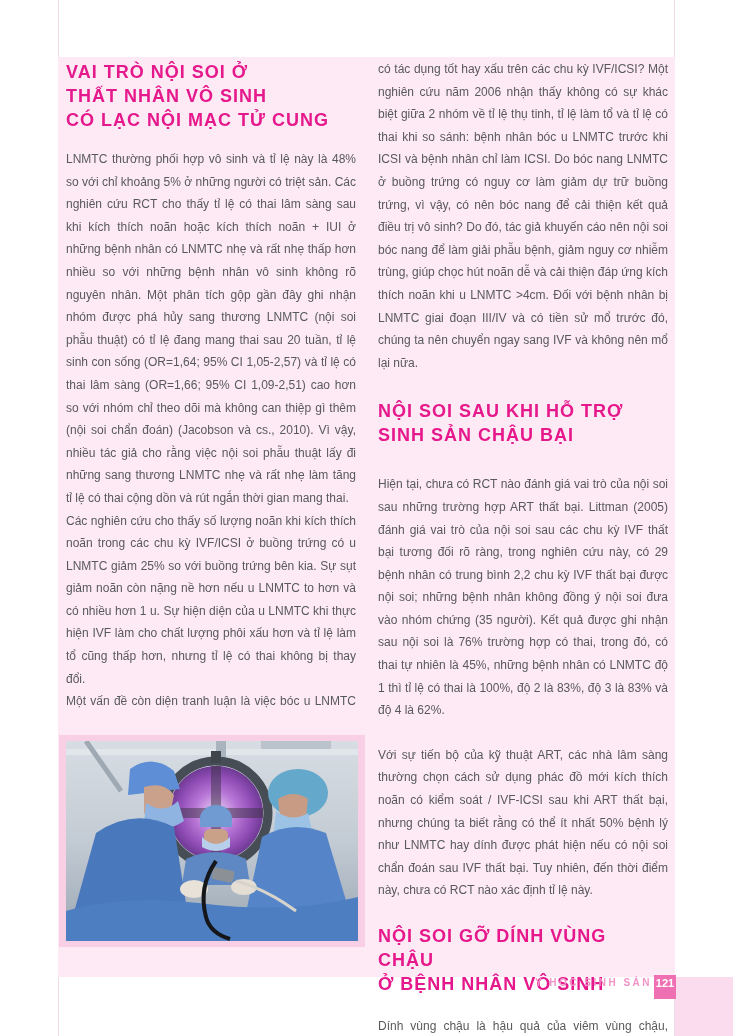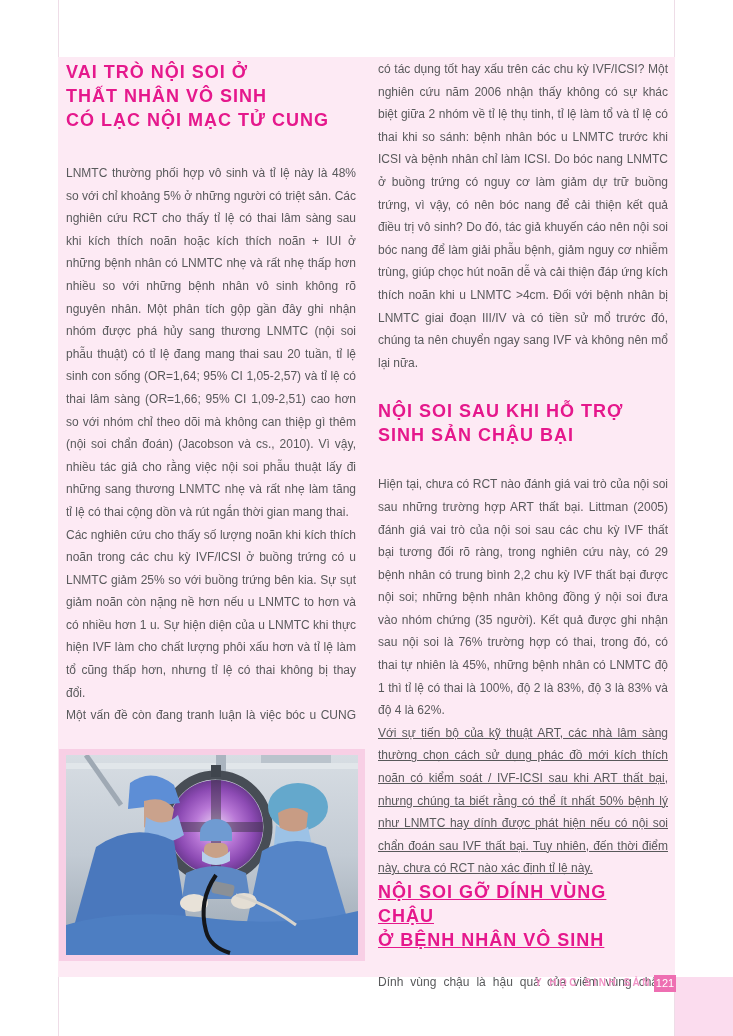--- a/index.html
+++ b/index.html
@@ -41,64 +41,64 @@
   .col.right{left:378px;top:58px;}
   .heading{
     color:var(--accent);
     font-weight:bold;
     font-size:18px;line-height:24px;
     letter-spacing:1px;
     white-space:pre-line;
   }
   .para{text-align:justify;}
   .para.stretch{text-align-last:justify;}
-  .col.left .para:first-of-type{margin-top:30px;}
+  .col.left .para:first-of-type{margin-top:16px;}
   .mt24{}
   .mt26{margin-top:26px;}
   .mt25{margin-top:25px;}
-  .mt22{text-decoration:underline;}
+  .mt22{margin-top:22px;}
   .mt19{margin-top:19px;}
   .photo-mat{
     margin-top:22px;margin-left:-7px;
     width:306px;height:212px;
     background:var(--mat-bg);
     position:relative;
   }
   .photo{
     position:absolute;left:7px;top:6px;right:7px;bottom:6px;
     box-shadow:inset 0 0 24px rgba(40,20,50,.35);
     overflow:hidden;
   }
   .photo svg{display:block;width:100%;height:100%;}
   .footer-brand{
     position:absolute;right:81px;top:977px;
     color:var(--brand-pink);
     font-size:10px;font-weight:bold;letter-spacing:2.5px;
   }
   .page-badge{
-    position:absolute;left:654px;top:975px;width:22px;height:17px;
+    position:absolute;left:654px;top:975px;width:22px;height:24px;
     background:var(--badge-bg);color:#ffffff;
-    font-size:11px;font-weight:normal;line-height:17px;text-align:center;
+    font-size:11px;font-weight:bold;line-height:17px;text-align:center;
   }
 </style>
 </head>
 <body>
 
 <div class="hairline left"></div>
 <div class="hairline right"></div>
 <div class="panel"></div>
 <div class="corner-block"></div>
 
 <div class="col left">
   <div class="heading">VAI TRÒ NỘI SOI Ở
 THẤT NHÂN VÔ SINH
 CÓ LẠC NỘI MẠC TỬ CUNG</div>
   <p class="para">LNMTC thường phối hợp vô sinh và tỉ lệ này là 48% so với chỉ khoảng 5% ở những người có triệt sản. Các nghiên cứu RCT cho thấy tỉ lệ có thai lâm sàng sau khi kích thích noãn hoặc kích thích noãn + IUI ở những bệnh nhân có LNMTC nhẹ và rất nhẹ thấp hơn nhiều so với những bệnh nhân vô sinh không rõ nguyên nhân. Một phân tích gộp gần đây ghi nhận nhóm được phá hủy sang thương LNMTC (nội soi phẫu thuật) có tỉ lệ đang mang thai sau 20 tuần, tỉ lệ sinh con sống (OR=1,64; 95% CI 1,05-2,57) và tỉ lệ có thai lâm sàng (OR=1,66; 95% CI 1,09-2,51) cao hơn so với nhóm chỉ theo dõi mà không can thiệp gì thêm (nội soi chẩn đoán) (Jacobson và cs., 2010). Vì vậy, nhiều tác giả cho rằng việc nội soi phẫu thuật lấy đi những sang thương LNMTC nhẹ và rất nhẹ làm tăng tỉ lệ có thai cộng dồn và rút ngắn thời gian mang thai.</p>
   <p class="para mt24">Các nghiên cứu cho thấy số lượng noãn khi kích thích noãn trong các chu kỳ IVF/ICSI ở buồng trứng có u LNMTC giảm 25% so với buồng trứng bên kia. Sự sụt giảm noãn còn nặng nề hơn nếu u LNMTC to hơn và có nhiều hơn 1 u. Sự hiện diện của u LNMTC khi thực hiện IVF làm cho chất lượng phôi xấu hơn và tỉ lệ làm tổ cũng thấp hơn, nhưng tỉ lệ có thai không bị thay đổi.</p>
-  <p class="para stretch mt24">Một vấn đề còn đang tranh luận là việc bóc u CUNG</p>
+  <p class="para stretch mt24">Một vấn đề còn diện tranh luận là việc bóc u LNMTC</p>
   <div class="photo-mat">
     <div class="photo">
       <svg viewBox="0 0 292 200" preserveAspectRatio="none">
         <defs>
           <linearGradient id="bgGrad" x1="0" y1="0" x2="0" y2="1">
             <stop offset="0" stop-color="#d7dde3"></stop>
             <stop offset="0.5" stop-color="#c3cbd4"></stop>
             <stop offset="1" stop-color="#9aa6b2"></stop>
           </linearGradient>
           <radialGradient id="glow" cx="0.5" cy="0.5" r="0.5">

